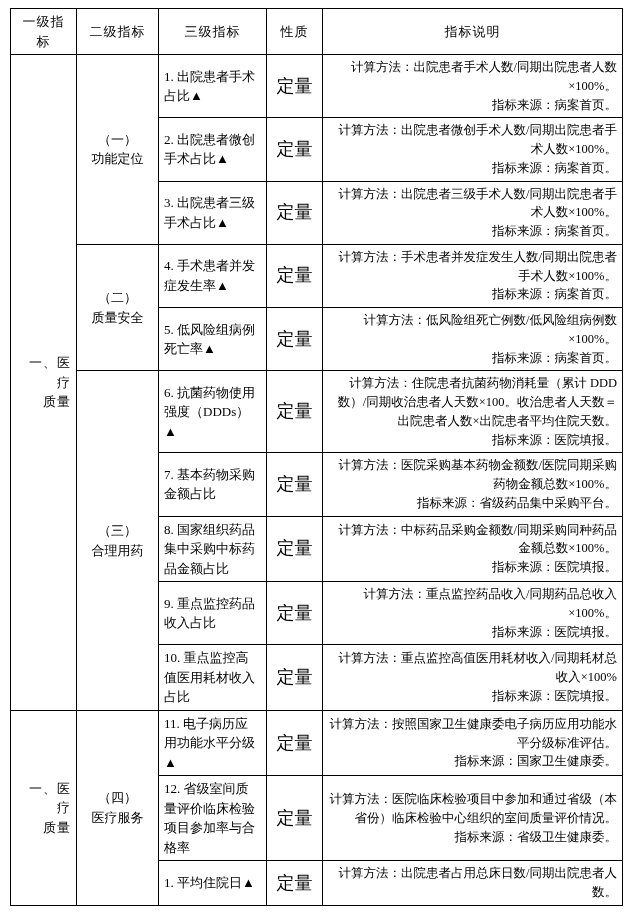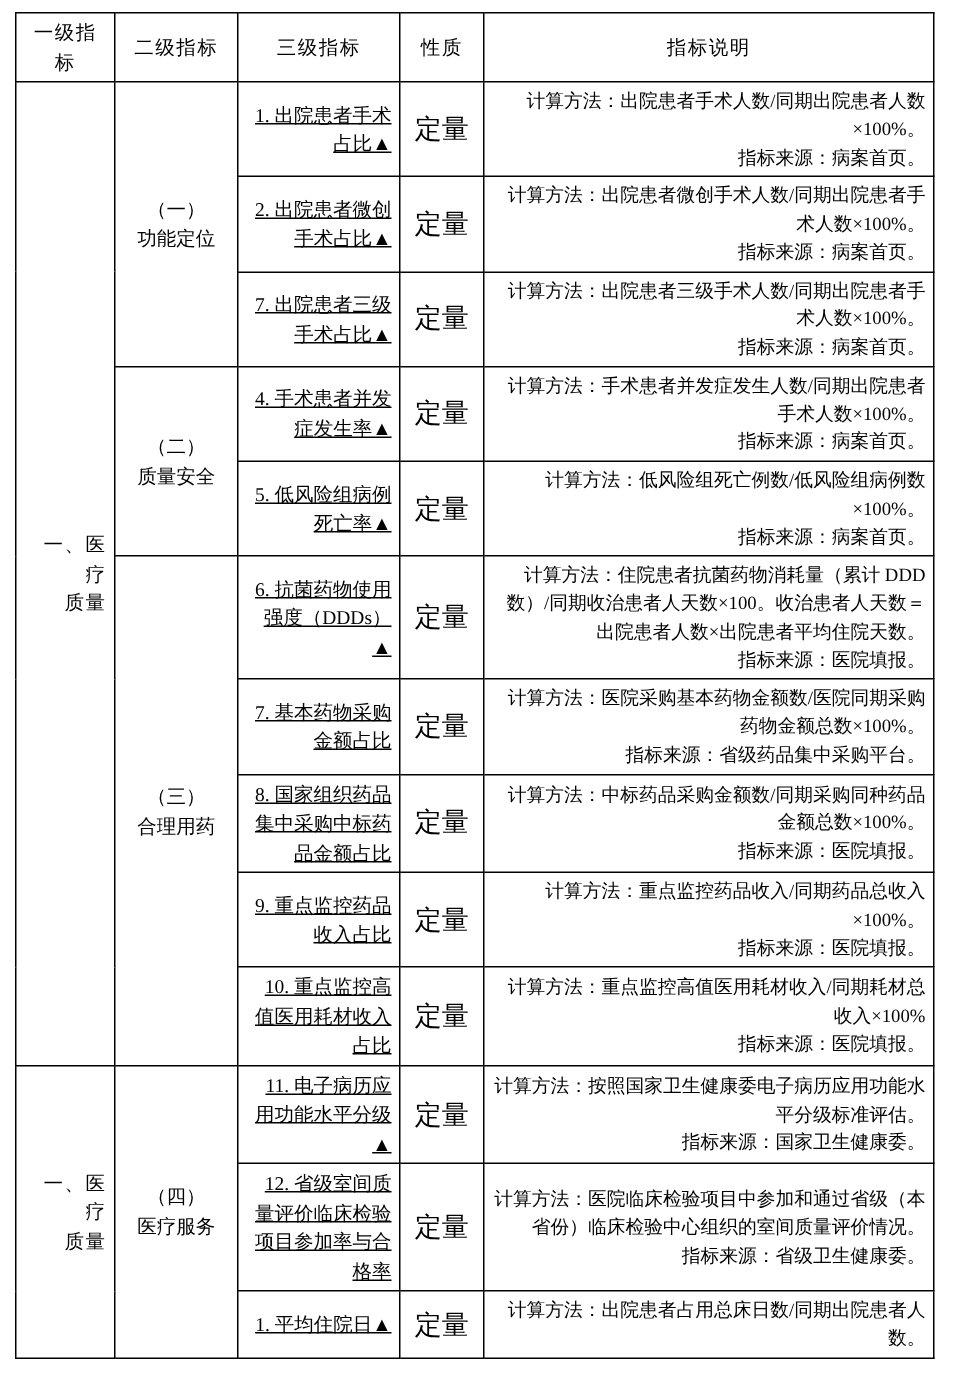--- a/index.html
+++ b/index.html
@@ -46,24 +46,23 @@
   td.l1 {
     text-align: right;
     letter-spacing: 1px;
     font-size: 13px;
   }
   td.l2 {
     text-align: center;
     font-size: 13px;
   }
   td.l3 {
-    text-align: right;
+    text-align: left;
     font-size: 13px;
     line-height: 1.62;
-    text-decoration: underline;
   }
   td.nature {
     text-align: center;
     font-size: 18px;
   }
   td.desc {
     text-align: right;
     font-size: 12.5px;
     line-height: 1.6;
   }
@@ -112,21 +111,21 @@
         </tr>
         <tr>
           <td class="l3">2. 出院患者微创手术占比▲</td>
           <td class="nature">定量</td>
           <td class="desc">
             <span class="desc-line">计算方法：出院患者微创手术人数/同期出院患者手术人数×100%。</span>
             <span class="desc-line">指标来源：病案首页。</span>
           </td>
         </tr>
         <tr>
-          <td class="l3">7. 出院患者三级手术占比▲</td>
+          <td class="l3">3. 出院患者三级手术占比▲</td>
           <td class="nature">定量</td>
           <td class="desc">
             <span class="desc-line">计算方法：出院患者三级手术人数/同期出院患者手术人数×100%。</span>
             <span class="desc-line">指标来源：病案首页。</span>
           </td>
         </tr>
         <tr>
           <td class="l2 nowrap-center" rowspan="2">（二）
 质量安全</td>
           <td class="l3">4. 手术患者并发症发生率▲</td>

